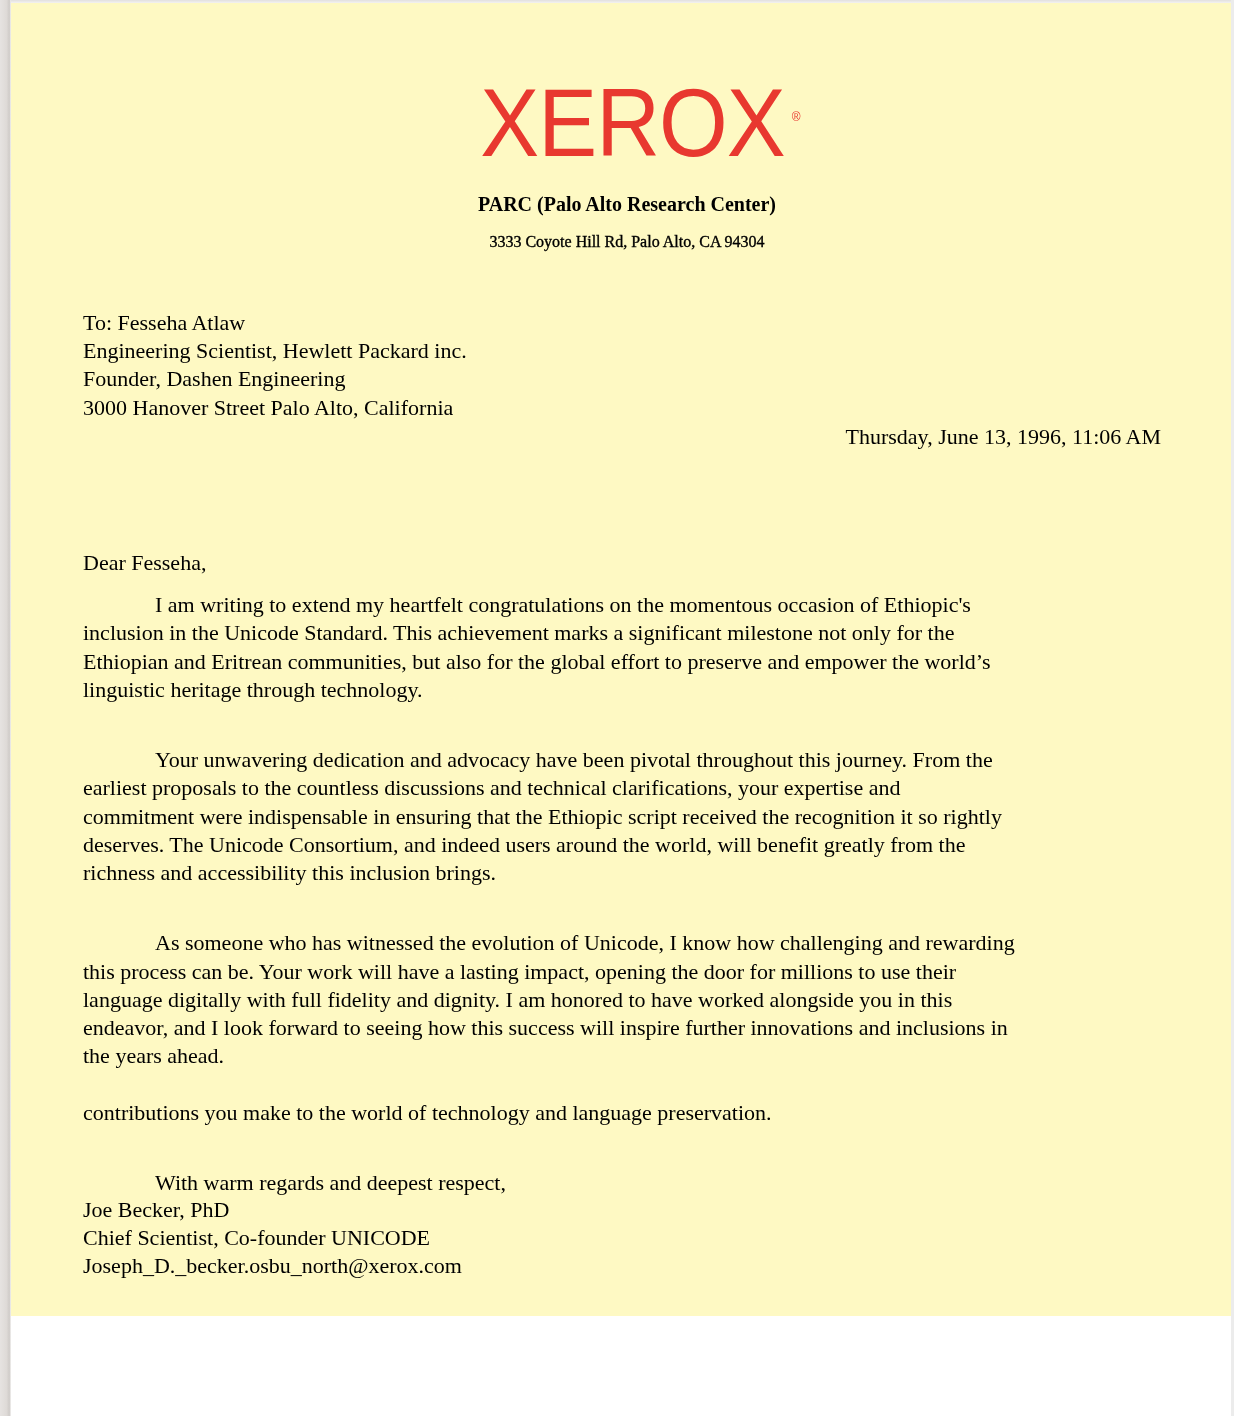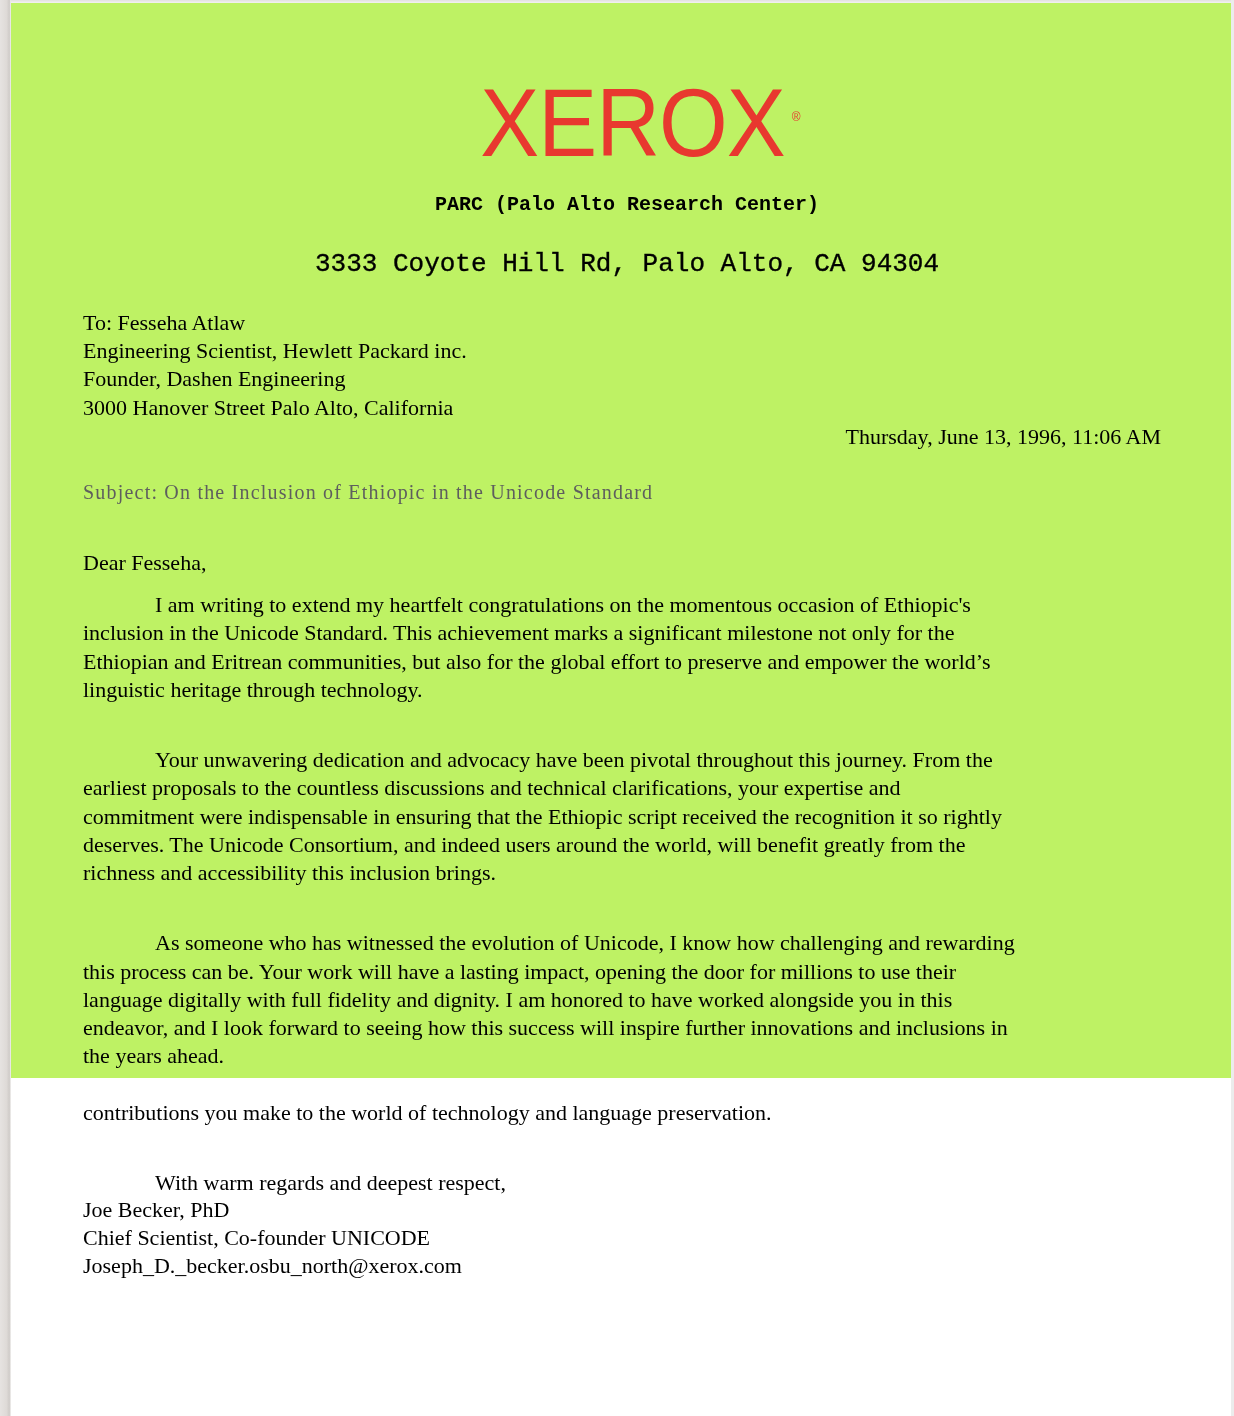--- a/index.html
+++ b/index.html
@@ -27,22 +27,22 @@
     }
     .right-edge {
       position: absolute;
       right: 0; top: 0;
       width: 3px; height: 1416px;
       background: #ececec;
     }
     .page {
       position: absolute;
       left: 11px; top: 3px;
-      width: 1220px; height: 1075px;
-      background: #bef264;
+      width: 1220px; height: 1313px;
+      background: #fef9c3;
     }
 
     .logo {
       position: absolute;
       left: 0; right: 0;
       top: 72px;
       text-align: center;
       height: 96px;
     }
     .logo-text {
@@ -62,34 +62,33 @@
       font-size: 13px;
       color: #e8382f;
       right: -16px;
       bottom: 6px;
     }
 
     .org-name, .org-address {
       position: absolute;
       left: 0; right: 0;
       text-align: center;
-      font-family: Liberation Mono, monospace;
+      font-family: Liberation Serif, serif;
       color: #000;
       margin-left: 12px;
     }
     .org-name {
       top: 190px;
       font-size: 20px;
       font-weight: bold;
     }
     .org-address {
       top: 230px;
-      font-size: 26px;
+      font-size: 16px;
       font-weight: normal;
-      margin-top: 16px;
       -webkit-text-stroke: 0.35px #000;
     }
 
     .serif {
       font-family: "Liberation Serif", serif;
       color: #000;
       font-size: 22px;
     }
 
     .recipient {
@@ -156,21 +155,20 @@
 
   <div class="recipient serif">
     <div>To: Fesseha Atlaw</div>
     <div>Engineering Scientist, Hewlett Packard inc.</div>
     <div>Founder, Dashen Engineering</div>
     <div>3000 Hanover Street Palo Alto, California</div>
   </div>
 
   <div class="date serif">Thursday, June 13, 1996, 11:06 AM</div>
 
-  <div class="subject">Subject: On the Inclusion of Ethiopic in the Unicode Standard</div>
 
   <div class="letter-body serif">
     <div class="line">Dear Fesseha,</div>
 
     <div>
       <div class="line indent">I am writing to extend my heartfelt congratulations on the momentous occasion of Ethiopic's</div>
       <div class="line">inclusion in the Unicode Standard. This achievement marks a significant milestone not only for the</div>
       <div class="line">Ethiopian and Eritrean communities, but also for the global effort to preserve and empower the world’s</div>
       <div class="line">linguistic heritage through technology.</div>
     </div>

